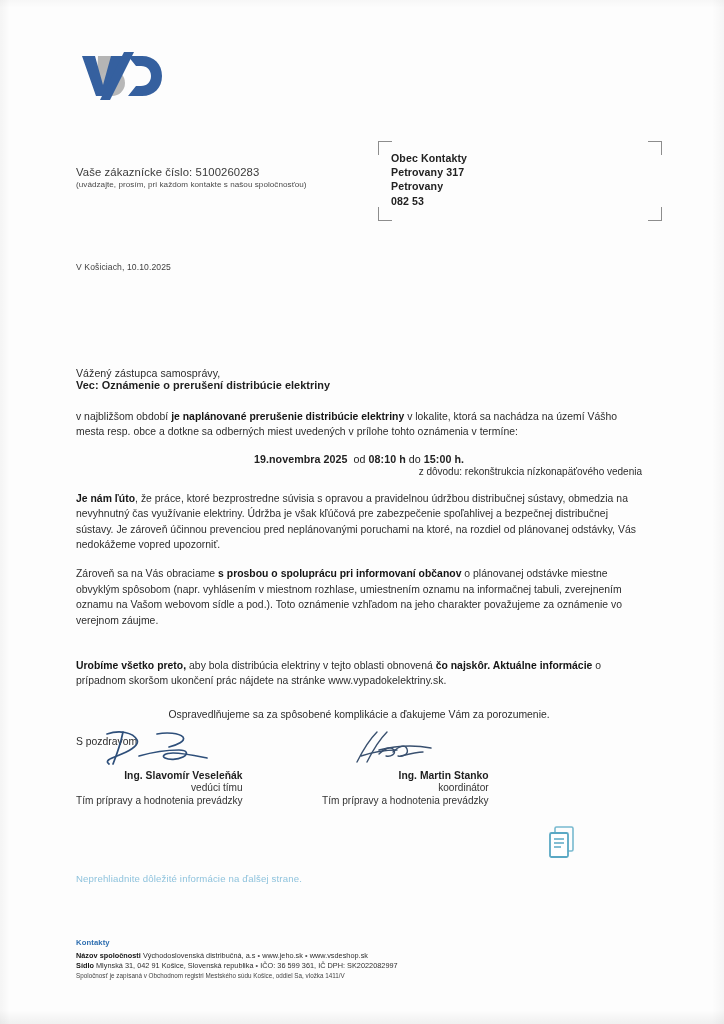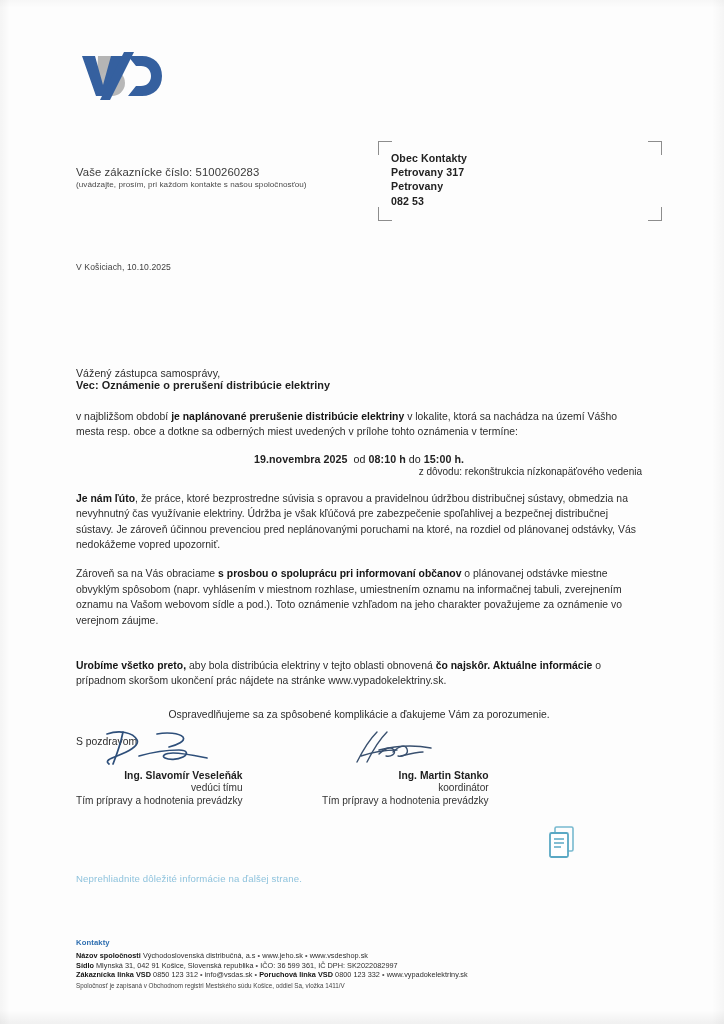--- a/index.html
+++ b/index.html
@@ -358,18 +358,17 @@
 
   <div id="notice">Neprehliadnite dôležité informácie na ďalšej strane.</div>
 
   <div id="footer">
     <div id="footer-heading">Kontakty</div>
 
     <div class="foot-line"><b>Názov spoločnosti</b> <span>Východoslovenská distribučná, a.s</span> <span class="foot-sep">•</span> <span>www.jeho.sk</span> <span class="foot-sep">•</span> <span>www.vsdeshop.sk</span></div>
 
     <div class="foot-line"><b>Sídlo</b> <span>Mlynská 31, 042 91 Košice, Slovenská republika</span> <span class="foot-sep">•</span> <span>IČO: 36 599 361, IČ DPH: SK2022082997</span></div>
 
-    <div class="foot-line"><b>Zákaznícka linka VSD</b> <span>0850 123 312</span> <span class="foot-sep">•</span> <span>info@vsdas.sk</span> <span class="foot-sep">•</span> <b>Poruchová linka VSD</b> <span>0800 123 332</span> <span class="foot-sep">•</span> <span>www.vypadokelektriny.sk</span></div>
 
     <div id="foot-registry">Spoločnosť je zapísaná v Obchodnom registri Mestského súdu Košice, oddiel Sa, vložka 1411/V</div>
   </div>
 
 </div>
 
 </body></html>

